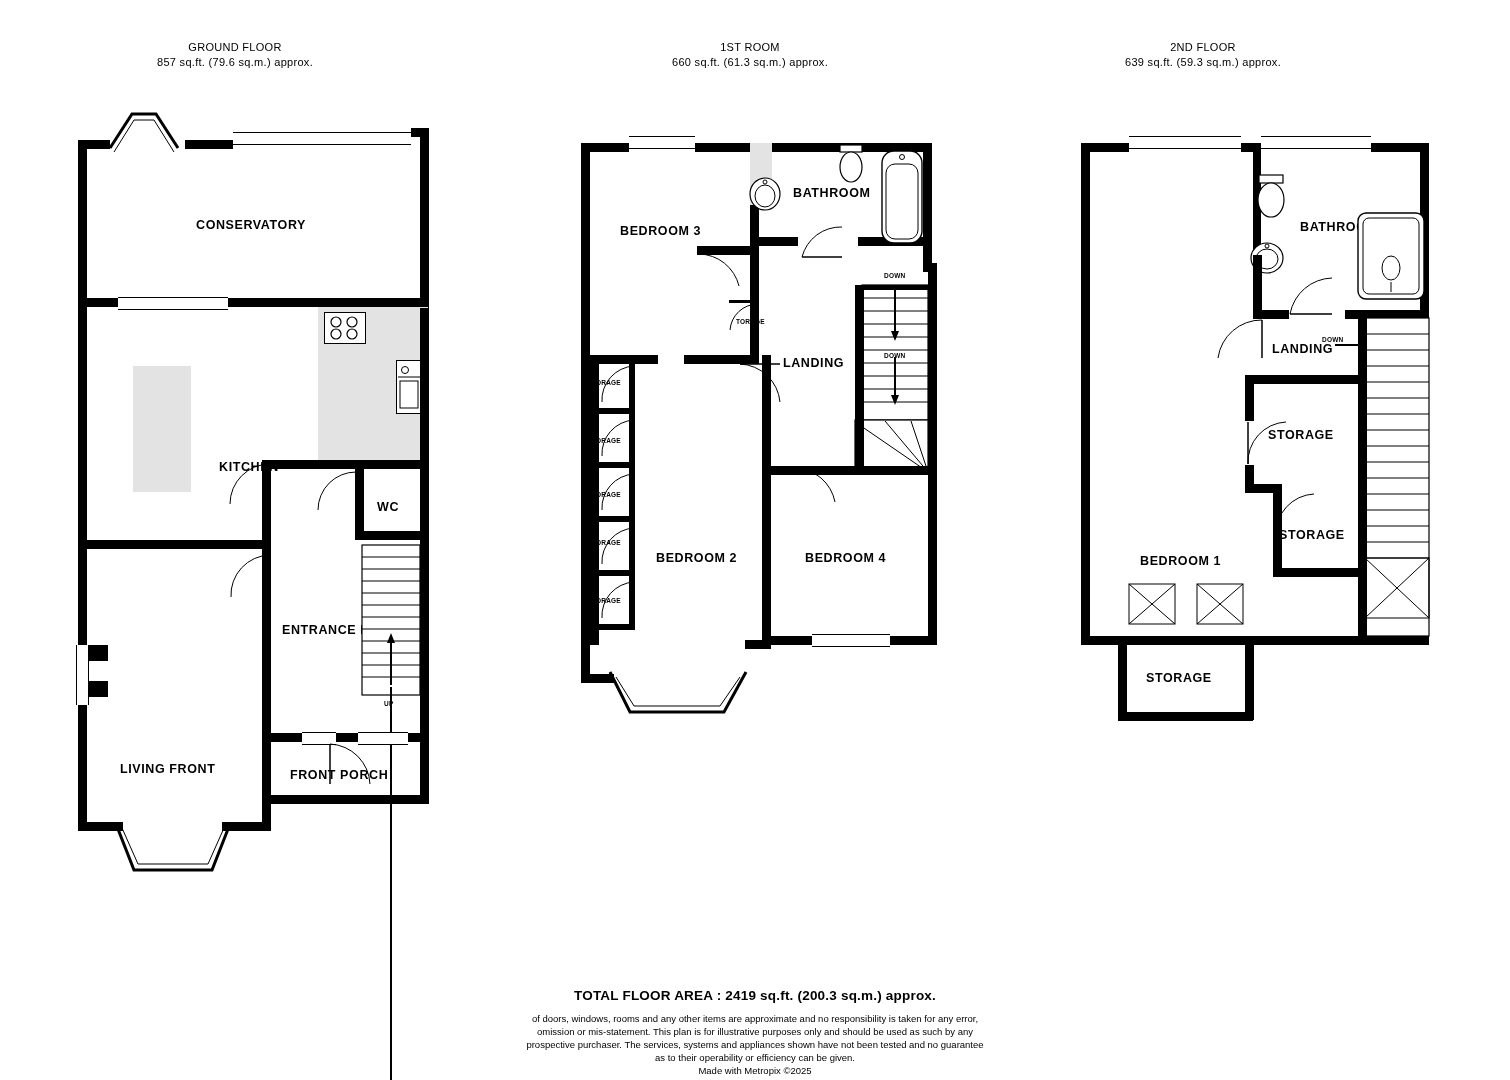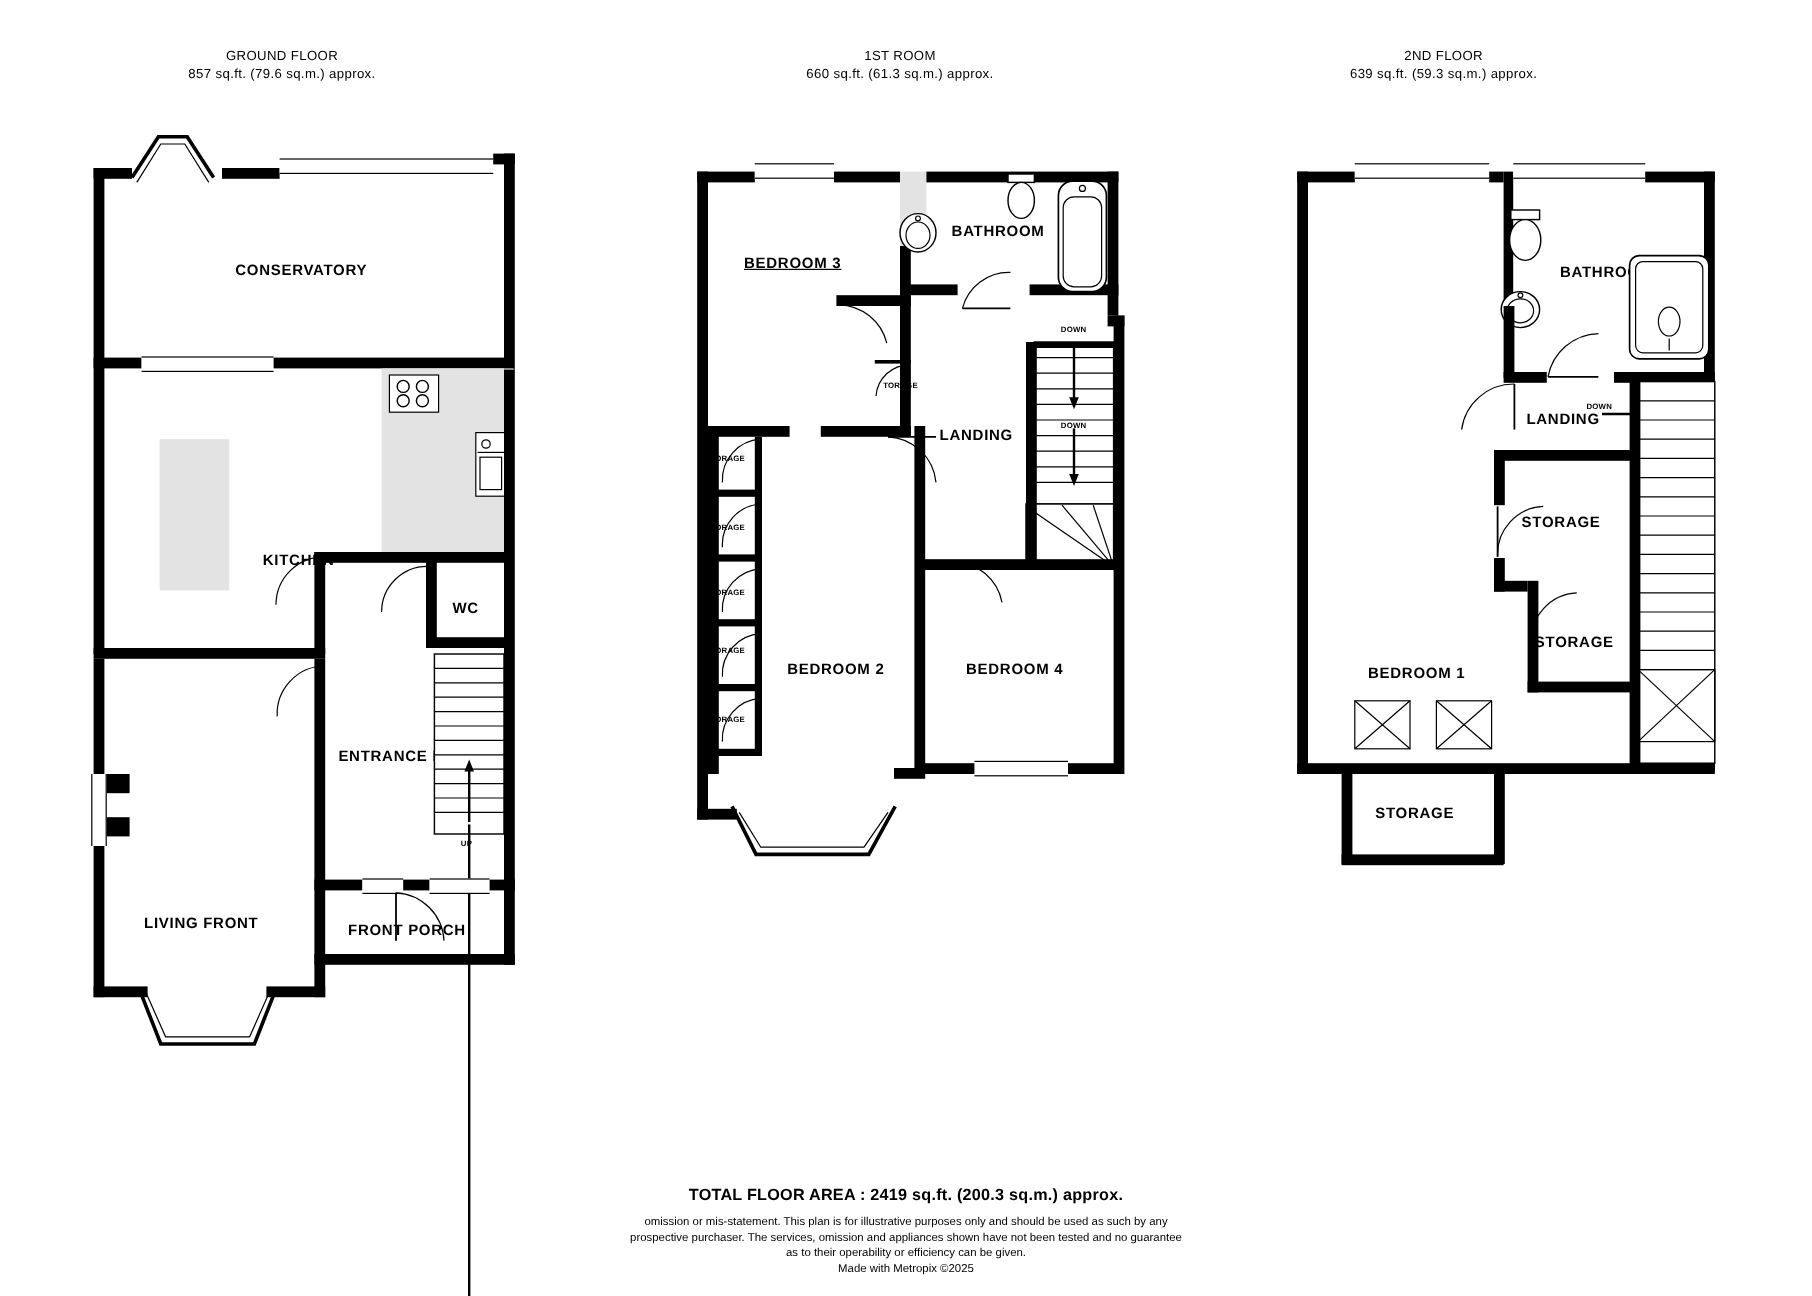--- a/index.html
+++ b/index.html
@@ -189,21 +189,21 @@
   <svg style="position:absolute;left:749px;top:177px;width:32px;height:34px;">
     <ellipse cx="16" cy="17" rx="15" ry="16" fill="#fff" stroke="#000" stroke-width="1.2"></ellipse>
     <ellipse cx="16" cy="19" rx="10" ry="11" fill="#fff" stroke="#000" stroke-width="1"></ellipse>
     <circle cx="16" cy="5" r="2" fill="none" stroke="#000" stroke-width="1"></circle>
   </svg>
   <svg style="position:absolute;left:800px;top:225px;width:44px;height:34px;">
     <path d="M2,32 A40,40 0 0 1 42,2" fill="none" stroke="#000" stroke-width="1"></path>
     <line x1="2" y1="32" x2="42" y2="32" stroke="#000" stroke-width="1.5"></line>
   </svg>
 
-  <div class="lbl" style="left:620px;top:212px;text-decoration:underline;">BEDROOM 3</div>
+  <div class="lbl" style="left:620px;top:224px;">BEDROOM 3</div>
   <div class="w" style="left:697px;top:246px;width:62px;height:9px;"></div>
   <div class="w" style="left:590px;top:355px;width:68px;height:9px;"></div>
   <div class="w" style="left:684px;top:355px;width:75px;height:9px;"></div>
   <div class="w" style="left:750px;top:246px;width:9px;height:118px;"></div>
   <svg style="position:absolute;left:697px;top:252px;width:44px;height:36px;">
     <path d="M2,2 A42,42 0 0 1 42,34" fill="none" stroke="#000" stroke-width="1"></path>
     <line x1="2" y1="2" x2="2" y2="34" stroke="#000" stroke-width="0"></line>
     <line x1="2" y1="2" x2="42" y2="2" stroke="#000" stroke-width="1.5"></line>
   </svg>
 
@@ -403,18 +403,19 @@
 
   <div class="w" style="left:1118px;top:645px;width:9px;height:75px;"></div>
   <div class="w" style="left:1118px;top:712px;width:135px;height:9px;"></div>
   <div class="w" style="left:1245px;top:645px;width:9px;height:75px;"></div>
   <div class="lbl" style="left:1146px;top:671px;">STORAGE</div>
 </div>
 
 <div class="footer" style="top:988px;">
   <div class="total">TOTAL FLOOR AREA : 2419 sq.ft. (200.3 sq.m.) approx.</div>
   <div class="disc" style="margin-top:9px;">
+    <div>of doors, windows, rooms and any other items are approximate and no responsibility is taken for any error,</div>
     <div>omission or mis-statement. This plan is for illustrative purposes only and should be used as such by any</div>
-    <div>prospective purchaser. The services, omission and appliances shown have not been tested and no guarantee</div>
+    <div>prospective purchaser. The services, systems and appliances shown have not been tested and no guarantee</div>
     <div>as to their operability or efficiency can be given.</div>
     <div>Made with Metropix ©2025</div>
   </div>
 </div>
 
 </body></html>

